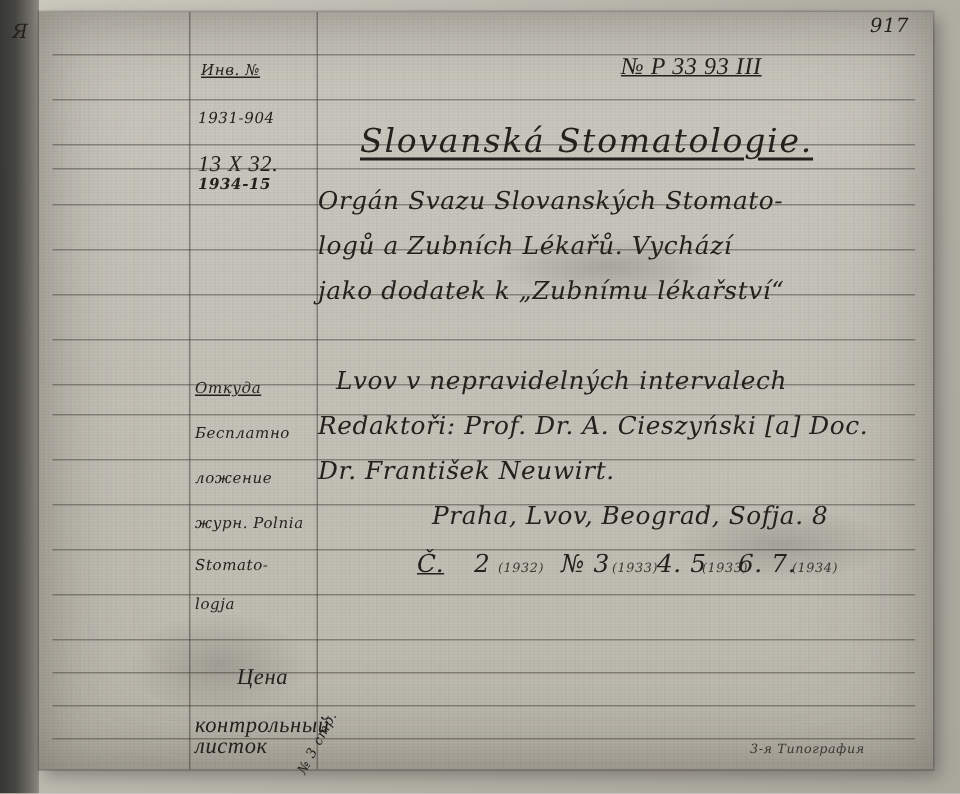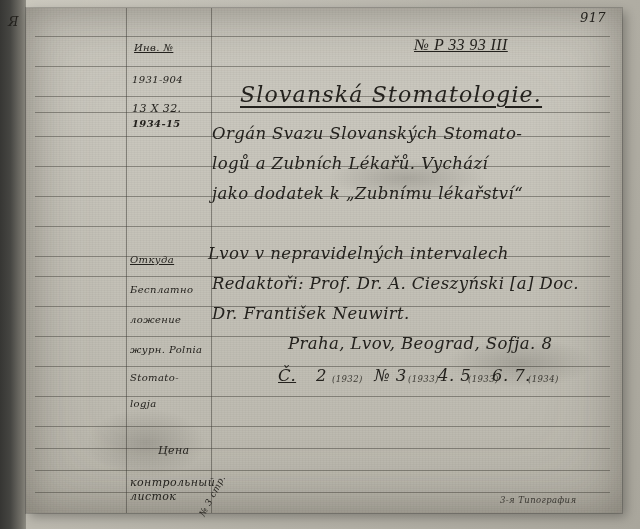--- a/index.html
+++ b/index.html
@@ -47,21 +47,21 @@
   
   .vrule{position:absolute;top:0;bottom:0;width:0;border-left:1px solid rgba(60,58,52,.5);}
   .hand{
     position:absolute;
     font-family:"DejaVu Serif", serif;
     font-style:italic;
     color:#23211d;
     white-space:nowrap;
     letter-spacing:.4px;
   }
-  .hand.small{font-size:11px;}
+  .hand.small{font-size:15px;font-family:Liberation Serif, serif;}
   .hand.lbl{font-size:10px;}
   .title{
     font-size:22px;font-style:italic;letter-spacing:1.2px;
     text-decoration:underline;text-underline-offset:4px;
   }
   .body-line{font-size:16.5px;text-align:center;}
   .corner-num{font-size:13px;}
   .tiny{font-size:8.5px;font-style:italic;color:#3a3832;}
   .vert{
     transform:rotate(-62deg);transform-origin:left bottom;font-size:9px;
@@ -136,21 +136,21 @@
     <div class="hand small" style="left:106px;top:452px;"></div>
     <div class="hand small" style="left:104px;top:468px;">контрольный</div>
     <div class="hand small" style="left:104px;top:482px;">листок</div>
 
     <div class="hand title" style="left:214px;top:74px;">Slovanská Stomatologie.</div>
 
     <div class="hand body-line" style="left:186px;top:116px;">Orgán Svazu Slovanských Stomato-</div>
     <div class="hand body-line" style="left:186px;top:146px;">logů a Zubních Lékařů. Vychází</div>
     <div class="hand body-line" style="left:186px;top:176px;">jako dodatek k „Zubnímu lékařství“</div>
 
-    <div class="hand body-line" style="left:182px;top:236px;">Lvov v nepravidelných intervalech</div>
+    <div class="hand body-line" style="left:198px;top:236px;">Lvov v nepravidelných intervalech</div>
     <div class="hand body-line" style="left:186px;top:266px;">Redaktoři: Prof. Dr. A. Cieszyński [a] Doc.</div>
     <div class="hand body-line" style="left:186px;top:296px;">Dr. František Neuwirt.</div>
     <div class="hand body-line" style="left:262px;top:326px;">Praha, Lvov, Beograd, Sofja. 8</div>
 
     <div class="hand body-line" style="left:252px;top:358px;text-decoration:underline;">Č.</div>
     <div class="hand body-line" style="left:290px;top:358px;">2</div>
     <div class="hand tiny" style="left:306px;top:366px;">(1932)</div>
     <div class="hand body-line" style="left:348px;top:358px;">№ 3</div>
     <div class="hand tiny" style="left:382px;top:366px;">(1933)</div>
     <div class="hand body-line" style="left:412px;top:358px;">4. 5</div>

